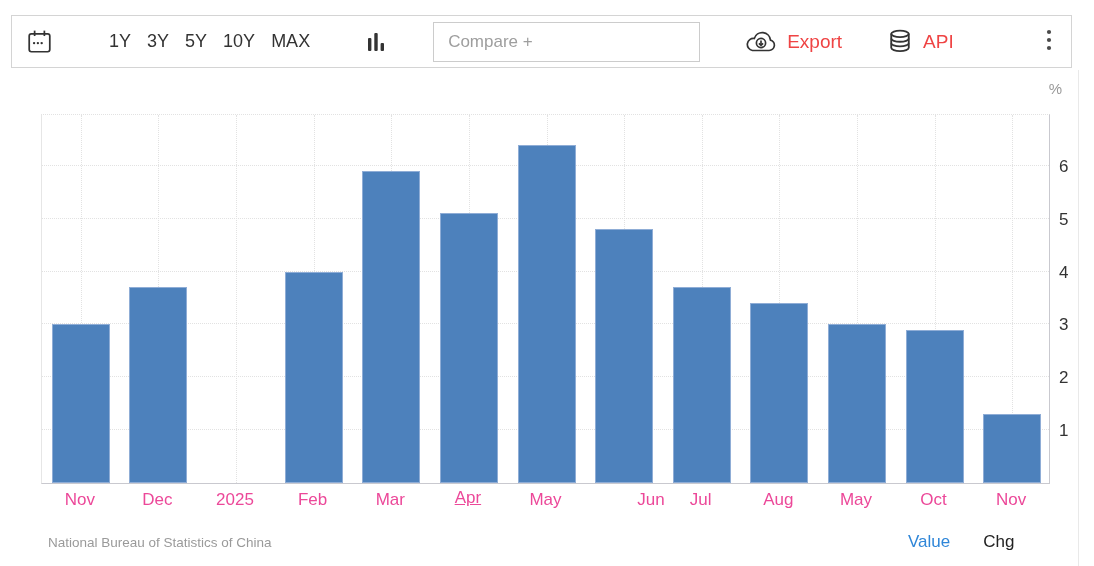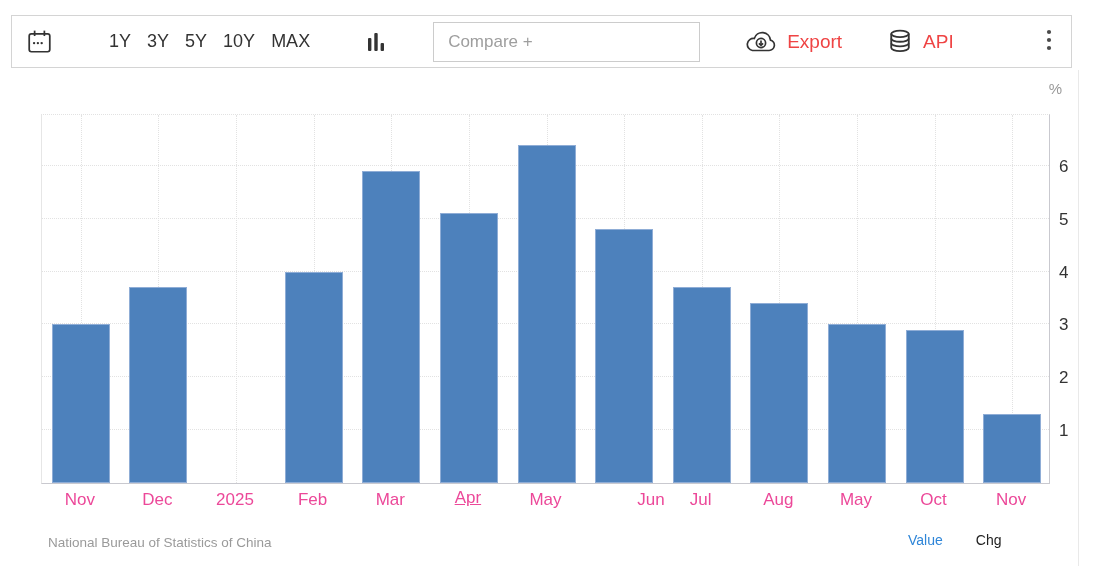--- a/index.html
+++ b/index.html
@@ -42,21 +42,21 @@
                 border-left:1px dotted #e2e2e2; z-index:1; }
   .bar { position:absolute; bottom:0; width:58px; background:#4d81bc;
          border:1px solid #8fadd6; z-index:2; cursor:pointer; }
   .x-label { position:absolute; width:80px; text-align:center; font-size:17px;
              color:#ec4899; }
   .y-label { position:absolute; font-size:17px; color:#333; }
 
   
   .source-note { position:absolute; left:48px; top:535px; font-size:13.5px; color:#9a9a9a; }
   .series-tabs { position:absolute; left:908px; top:532px; display:flex; gap:33px; }
-  .series-tab { background:none; border:none; font-family:inherit; font-size:14px;
+  .series-tab { background:none; border:none; font-family:inherit; font-size:17px;
                 cursor:pointer; color:#222;text-align:center; }
   .series-tab.active { color:#2f86d8; }
 </style>
 </head>
 <body>
 
 <div id="stage">
 
   <div class="toolbar">
     <button class="tb-btn cal-btn">

